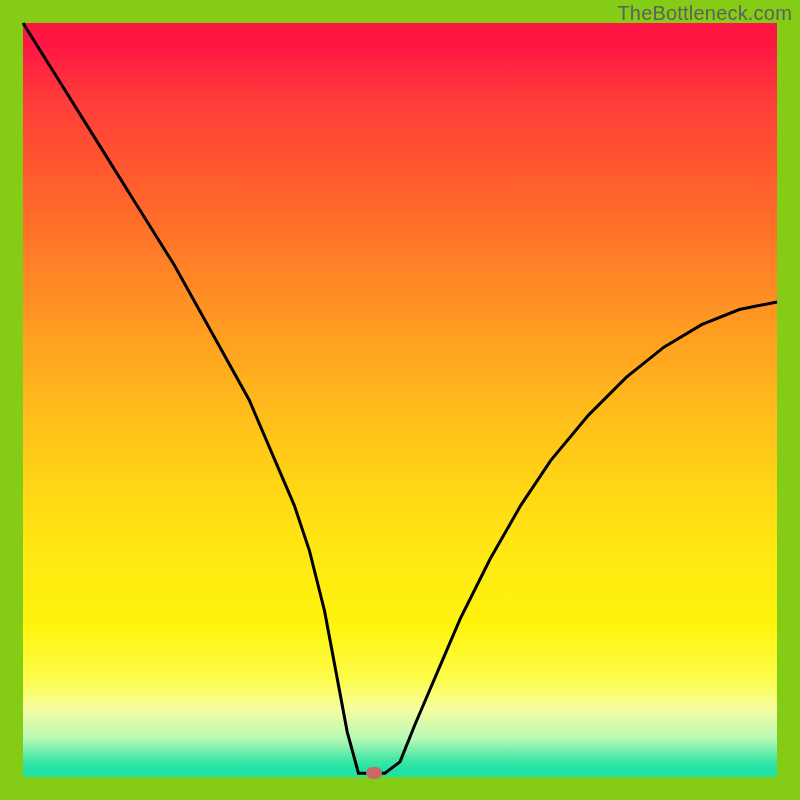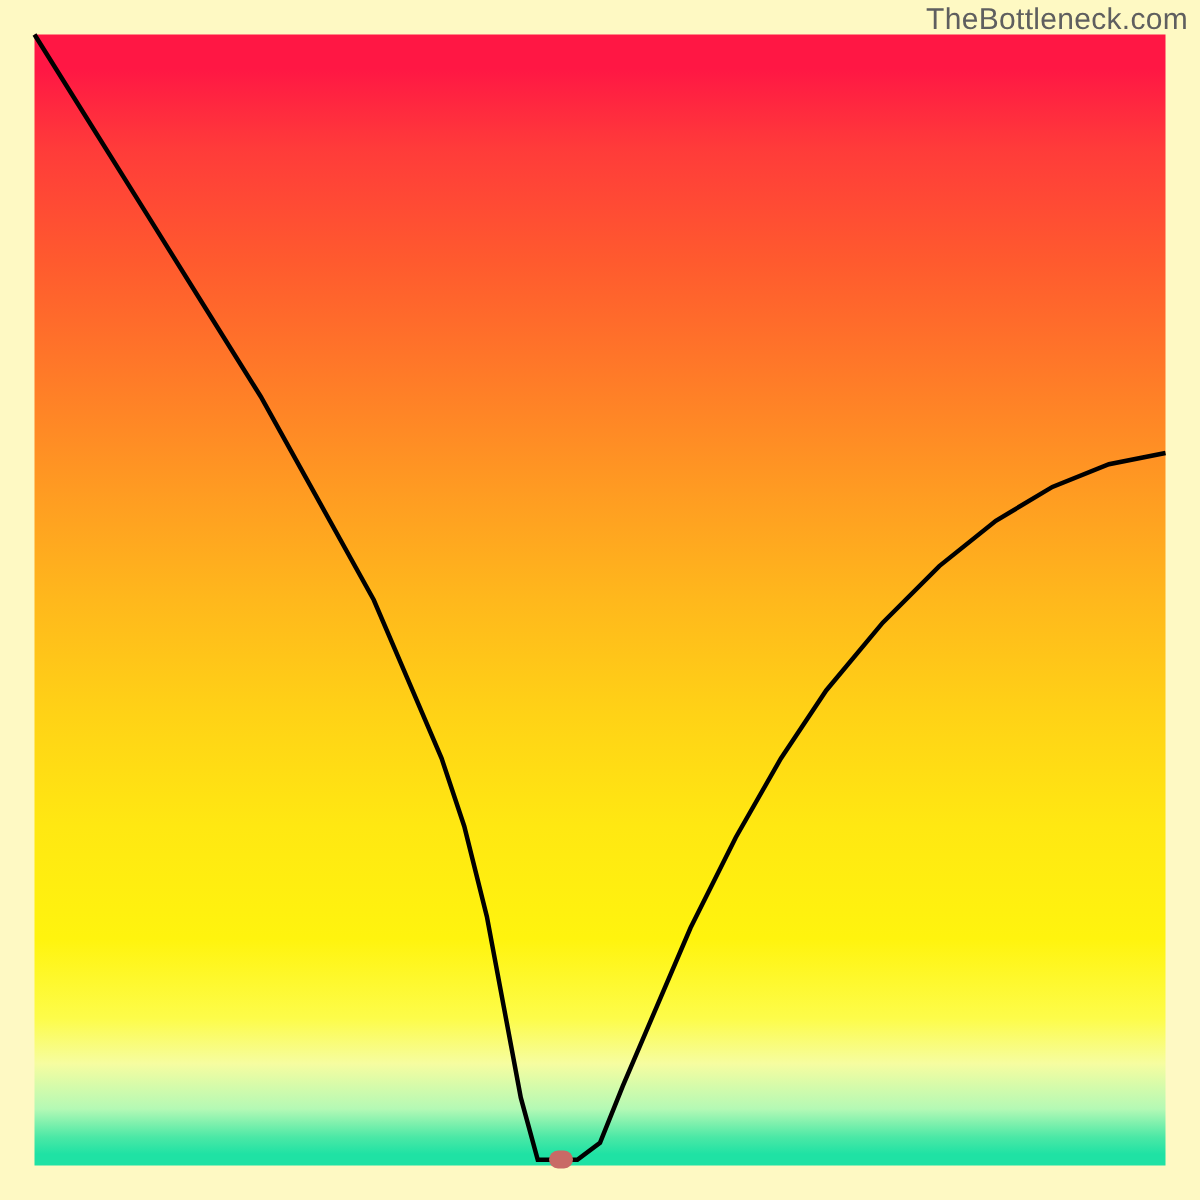--- a/index.html
+++ b/index.html
@@ -1,21 +1,21 @@
 <!DOCTYPE html>
 <html><head>
 <meta charset="utf-8">
 <style>
   * { margin: 0; padding: 0; box-sizing: border-box; }
   html, body { width: 800px; height: 800px; overflow: hidden; background: #000; }
   .frame {
     position: absolute;
     left: 0; top: 0;
     width: 800px; height: 800px;
-    background: #fef9c3;
+    background: #84cc16;
   }
   .plot {
     position: absolute;
     left: 23px;
     top: 23px;
     width: 754px;
     height: 754px;
     background: linear-gradient(to bottom,
       #ff1744 0%,
       #ff1744 3%,

